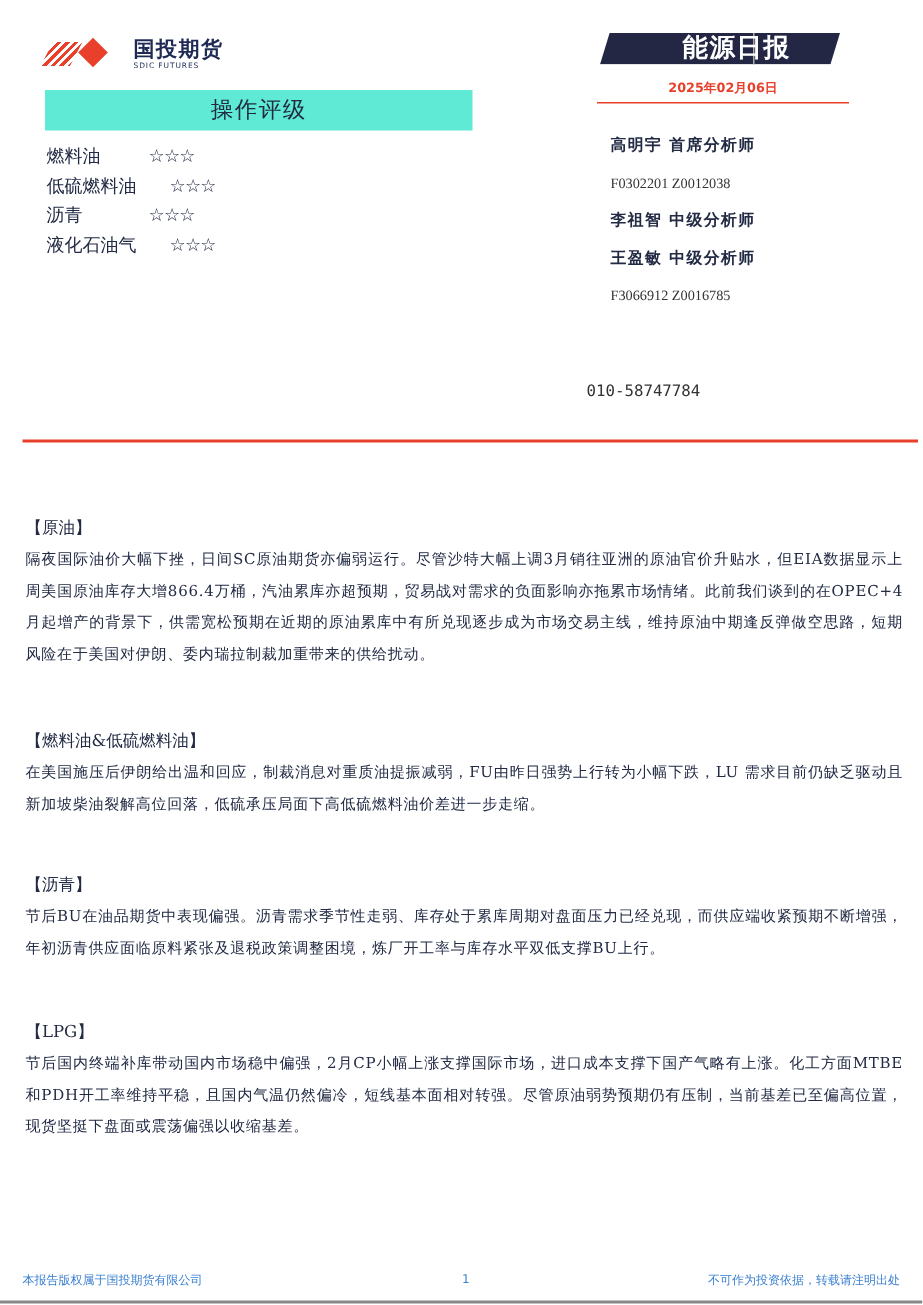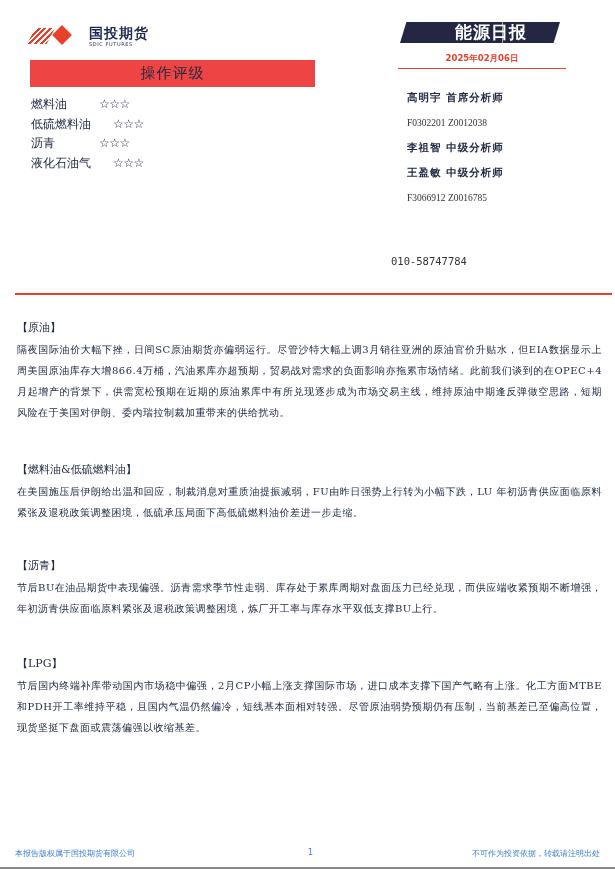--- a/index.html
+++ b/index.html
@@ -16,21 +16,21 @@
     }
     .logo-mark .diamond {
       position: absolute; left: 28px; top: 2px; width: 14px; height: 14px; background: #e8402a;
       transform: rotate(45deg);
     }
     .logo-text { margin-left: 16px; display: flex; flex-direction: column; line-height: 1; }
     .logo-cn { font-family: "DejaVu Sans", sans-serif; font-weight: bold; font-size: 14px; color: #1e2a55; letter-spacing: 1px; }
     .logo-en { font-family: "DejaVu Sans", sans-serif; font-size: 5px; color: #1e2a55; letter-spacing: 0.6px; margin-top: 2px; }
 
     .rating-title {
-      position: absolute; left: 30px; top: 60px; width: 285px; height: 27px; background: #ef4444;
+      position: absolute; left: 30px; top: 60px; width: 285px; height: 27px; background: #5eead4;
       text-align: center; font-size: 15px; line-height: 27px; color: #222a44; letter-spacing: 1px;
     }
     .rating-list { position: absolute; left: 31px; top: 95px; }
     .rating-row { height: 19.5px; font-size: 12px; line-height: 19.5px; position: relative; width: 200px; }
     .rating-row .name { position: absolute; left: 0; }
     .rating-row .stars { position: absolute; font-size: 12px; letter-spacing: -0.5px; }
     .star-filled { color: #1a8a1a; }
     .star-empty-green { color: #1a8a1a; }
     .star-empty { color: #222a44; }
 
@@ -51,21 +51,21 @@
     }
     .date-line { position: absolute; left: 398px; top: 68px; width: 168px; height: 1px; background: #e8402a; }
 
     .analysts { position: absolute; left: 407px; top: 88px; }
     .analyst-name { font-size: 10.5px; font-weight: bold; height: 25px; line-height: 18px; letter-spacing: 1px; }
     .analyst-id { font-family: Liberation Serif, serif; font-size: 9.5px; height: 25px; line-height: 20px; color: #333; }
     .contact { position: absolute; left: 391px; top: 253px; font-family: "DejaVu Sans Mono", "Liberation Mono", monospace; font-size: 10.5px; color: #333; }
     .contact div { height: 20px; line-height: 16px; }
     .main-line { position: absolute; left: 15px; top: 293px; width: 597px; height: 1.5px; background: #e8402a; }
 
-    .section { position: absolute; left: 17px; width: 585px; }
+    .section { position: absolute; left: 17px; width: 585px; margin-top: 24px; }
     .section h3 { margin: 0; font-size: 11px; font-weight: normal; height: 22px; line-height: 22px; }
     .section p { margin: 0; font-size: 10px; line-height: 21px; text-align: justify; letter-spacing: 0.5px; }
 
     .footer { position: absolute; left: 0; top: 848px; width: 615px; height: 15px; font-family: "DejaVu Sans", sans-serif; font-size: 8px; color: #3a7fd0; }
     .footer .left { position: absolute; left: 15px; }
     .footer .mid { position: absolute; left: 308px; }
     .footer .right { position: absolute; right: 15px; }
     .footer-line { position: absolute; left: 0; top: 867px; width: 615px; height: 2px; background: #888; }
   </style>
 </head>
@@ -125,21 +125,21 @@
 
 <div class="main-line"></div>
 
 <div class="section" style="top:317px">
   <h3>【原油】</h3>
   <p>隔夜国际油价大幅下挫，日间SC原油期货亦偏弱运行。尽管沙特大幅上调3月销往亚洲的原油官价升贴水，但EIA数据显示上周美国原油库存大增866.4万桶，汽油累库亦超预期，贸易战对需求的负面影响亦拖累市场情绪。此前我们谈到的在OPEC+4月起增产的背景下，供需宽松预期在近期的原油累库中有所兑现逐步成为市场交易主线，维持原油中期逢反弹做空思路，短期风险在于美国对伊朗、委内瑞拉制裁加重带来的供给扰动。</p>
 </div>
 
 <div class="section" style="top:459px">
   <h3>【燃料油&amp;低硫燃料油】</h3>
-  <p>在美国施压后伊朗给出温和回应，制裁消息对重质油提振减弱，FU由昨日强势上行转为小幅下跌，LU 年初沥青供应面临原料紧张及退税政策调整困境，低硫承压局面下高低硫燃料油价差进一步走缩。</p>
+  <p>在美国施压后伊朗给出温和回应，制裁消息对重质油提振减弱，FU由昨日强势上行转为小幅下跌，LU 需求目前仍缺乏驱动且新加坡柴油裂解高位回落，低硫承压局面下高低硫燃料油价差进一步走缩。</p>
 </div>
 
 <div class="section" style="top:555px">
   <h3>【沥青】</h3>
   <p>节后BU在油品期货中表现偏强。沥青需求季节性走弱、库存处于累库周期对盘面压力已经兑现，而供应端收紧预期不断增强，年初沥青供应面临原料紧张及退税政策调整困境，炼厂开工率与库存水平双低支撑BU上行。</p>
 </div>
 
 <div class="section" style="top:653px">
   <h3>【LPG】</h3>
   <p>节后国内终端补库带动国内市场稳中偏强，2月CP小幅上涨支撑国际市场，进口成本支撑下国产气略有上涨。化工方面MTBE和PDH开工率维持平稳，且国内气温仍然偏冷，短线基本面相对转强。尽管原油弱势预期仍有压制，当前基差已至偏高位置，现货坚挺下盘面或震荡偏强以收缩基差。</p>

